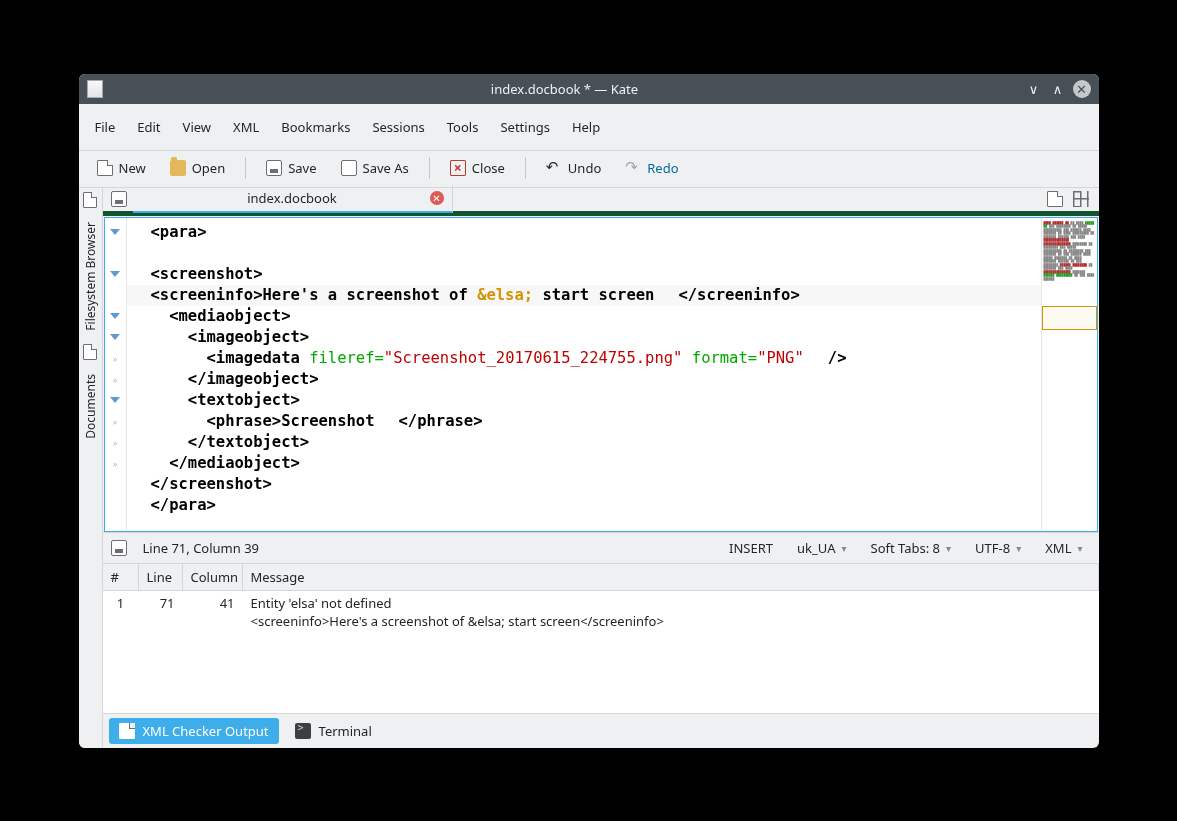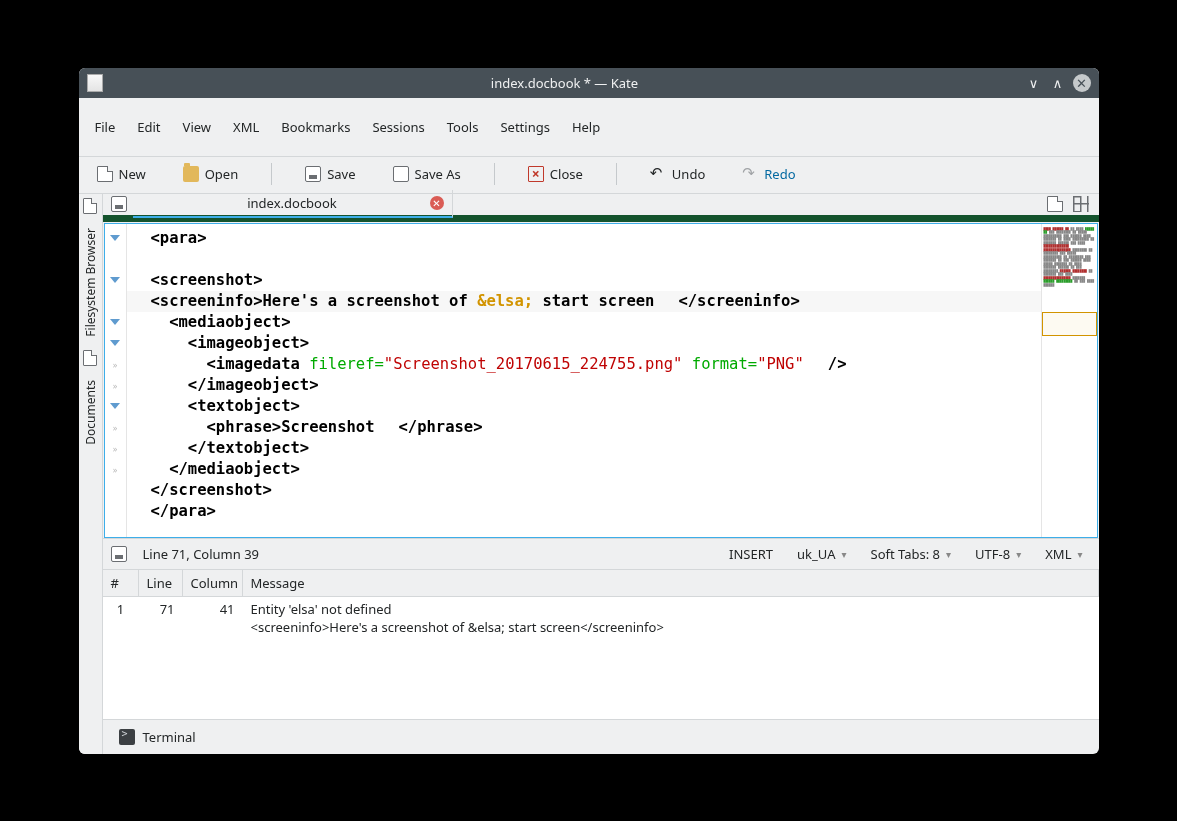--- a/index.html
+++ b/index.html
@@ -43,29 +43,29 @@
   .titlebar .winbtn {
     width: 18px; height: 18px; margin-left: 6px;
     display: flex; align-items: center; justify-content: center;
     cursor: pointer; color: #eff0f1;
   }
   .titlebar .winbtn.close {
     background: #c5c9cb; border-radius: 50%; color: #475057;
   }
   
   .menubar {
-    display: flex; gap: 2px; padding: 16px 6px;
+    display: flex; gap: 2px; padding: 10px 6px;
     background: #eff0f1; border-bottom: 1px solid #d4d7d9;
     font-size: 13px;
   }
   .menubar .menuitem { padding: 4px 10px; cursor: pointer; border-radius:3px; }
   
   .toolbar {
     display: flex; align-items: center; padding: 4px 8px 6px;
-    gap: 17px; border-bottom: 1px solid #d4d7d9;
+    gap: 4px; border-bottom: 1px solid #d4d7d9;
   }
   .tbtn {
     display: flex; align-items: center; gap: 6px;
     padding: 4px 10px; cursor: pointer; border-radius: 3px;
   }
   .tbtn.disabled { color: #0369a1; }
   .tsep { width: 1px; height: 22px; background: #c5c9cc; margin: 0 6px; }
   .ticon { width: 16px; height: 16px; display:inline-block; }
   
   .body-row { display: flex; flex: 1; }
@@ -77,21 +77,21 @@
   .sidebar .vtab {
     writing-mode: vertical-rl; transform: rotate(180deg);
     padding: 6px 2px; font-size: 12px; color: #232627;
     cursor: pointer; border-radius: 3px;
   }
   .sidebar .sicon { width: 16px; height: 16px; margin: 2px 0; }
   .main-col { flex: 1; display: flex; flex-direction: column; }
   
   .tab-row {
     display: flex; align-items: center; background: #eff0f1;
-    border-bottom: 7px solid #14532d; height: 28px; padding: 0 4px;
+    border-bottom: 5px solid #14532d; height: 28px; padding: 0 4px;
   }
   .tab-row .save-tab-icon { width:16px; height:16px; margin: 0 6px 0 4px;}
   .tab {
     flex: 1 0 auto; max-width: 320px;
     display:flex; align-items:center; justify-content:center; gap:8px;
     padding: 4px 10px; font-size:13px; position:relative;
     border-right: 1px solid #d4d7d9;
   }
   .tab.active { border-bottom: 2px solid #3daee9; }
   .tab .tab-close {
@@ -404,20 +404,24 @@
           <div class="cell c-l">71</div>
           <div class="cell c-c">41</div>
           <div class="cell c-m">
             <div>Entity 'elsa' not defined</div>
             <div>&lt;screeninfo&gt;Here's a screenshot of &amp;elsa; start screen&lt;/screeninfo&gt;</div>
           </div>
         </div>
       </div>
 
       <div class="bottombar">
+        <div class="bbtn active">
+          <span class="ticon i-newdoc" style="border-color:#fff"></span>
+          <span>XML Checker Output</span>
+        </div>
         <div class="bbtn">
           <span class="ticon i-term"></span>
           <span>Terminal</span>
         </div>
       </div>
     </div>
   </div>
 </div>
 
 </body></html>

